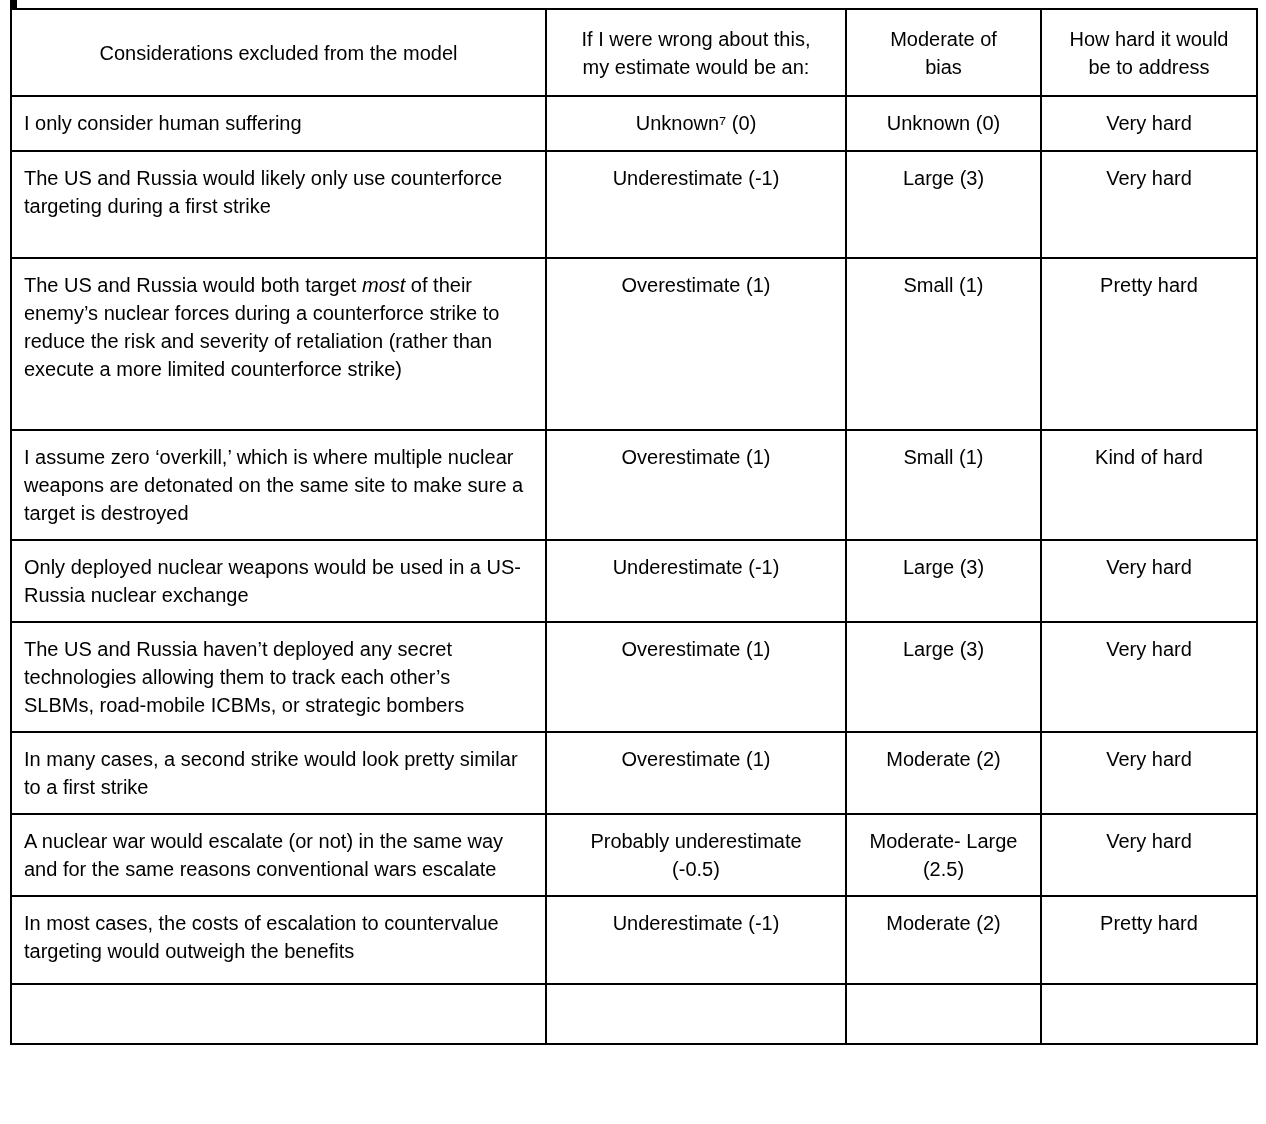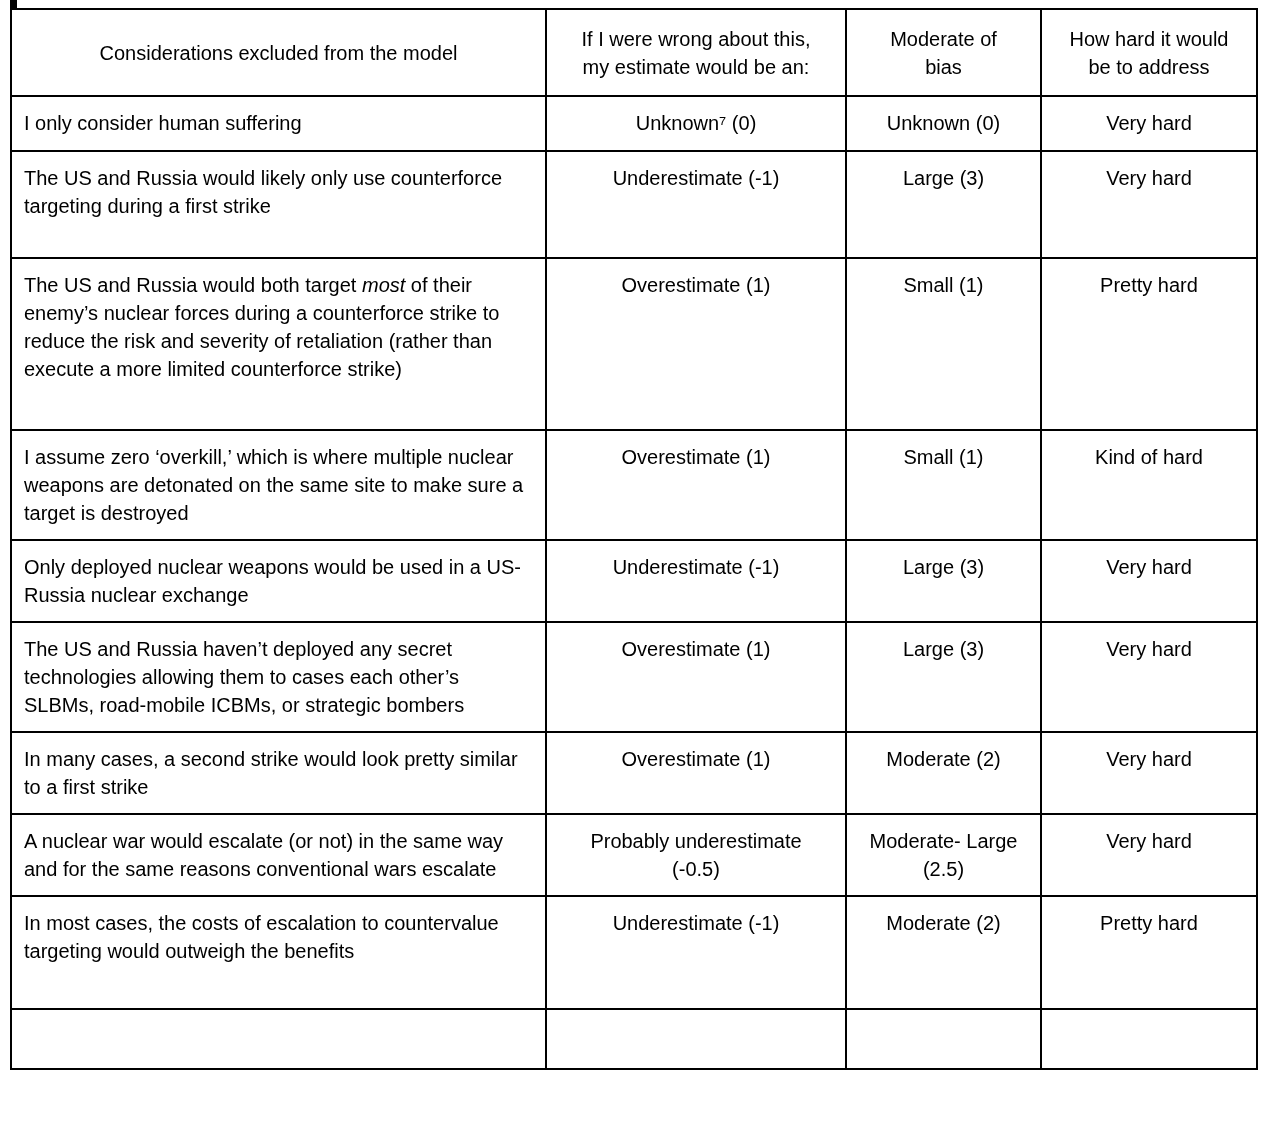--- a/index.html
+++ b/index.html
@@ -69,21 +69,21 @@
   tr.row-header { height: 87px; }
   tr.row-0  { height: 55px; }
   tr.row-1  { height: 107px; }
   tr.row-2  { height: 172px; }
   tr.row-3  { height: 110px; }
   tr.row-4  { height: 70px; }
   tr.row-5  { height: 110px; }
   tr.row-6  { height: 66px; }
   tr.row-7  { height: 88px; }
   tr.row-8  { height: 76px; }
-  tr.row-9  { height: 113px; }
+  tr.row-9  { height: 88px; }
   tr.row-10 { height: 60px; }
 
   em { font-style: italic; margin-top: 7px; }
 </style>
 </head>
 <body>
 
 <div class="canvas">
 
   <div class="cursor-artifact"></div>
@@ -131,21 +131,21 @@
         <td class="c-magnitude">Small (1)</td>
         <td class="c-difficulty">Kind of hard</td>
       </tr>
       <tr class="row-4">
         <td class="c-consideration">Only deployed nuclear weapons would be used in a US-Russia nuclear exchange</td>
         <td class="c-estimate">Underestimate (-1)</td>
         <td class="c-magnitude">Large (3)</td>
         <td class="c-difficulty">Very hard</td>
       </tr>
       <tr class="row-5">
-        <td class="c-consideration">The US and Russia haven’t deployed any secret technologies allowing them to cases each other’s SLBMs, road-mobile ICBMs, or strategic bombers</td>
+        <td class="c-consideration">The US and Russia haven’t deployed any secret technologies allowing them to track each other’s SLBMs, road-mobile ICBMs, or strategic bombers</td>
         <td class="c-estimate">Overestimate (1)</td>
         <td class="c-magnitude">Large (3)</td>
         <td class="c-difficulty">Very hard</td>
       </tr>
       <tr class="row-6">
         <td class="c-consideration">In many cases, a second strike would look pretty similar to a first strike</td>
         <td class="c-estimate">Overestimate (1)</td>
         <td class="c-magnitude">Moderate (2)</td>
         <td class="c-difficulty">Very hard</td>
       </tr>

